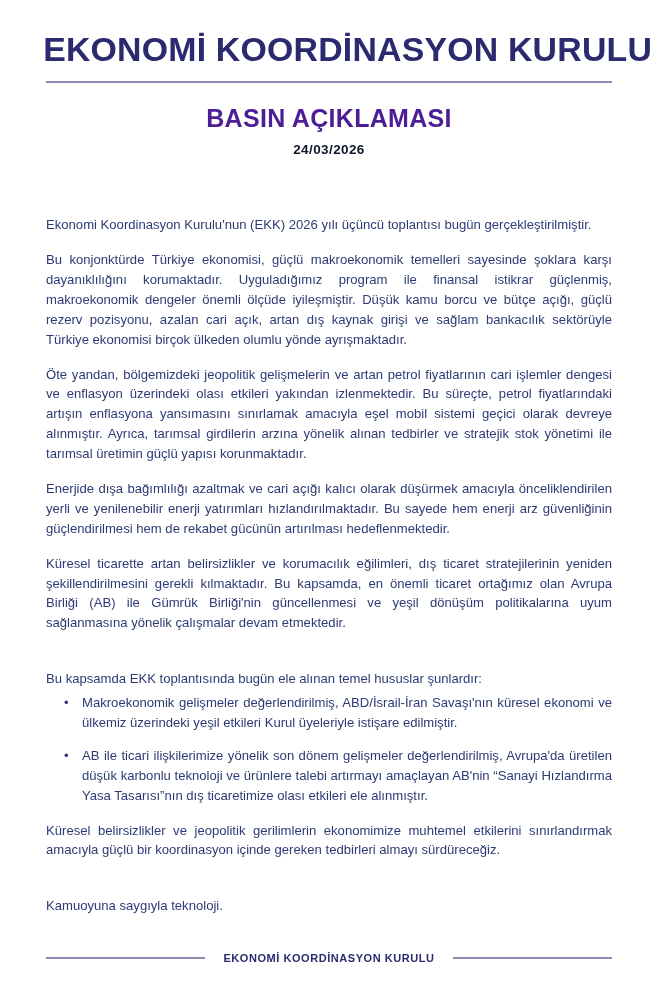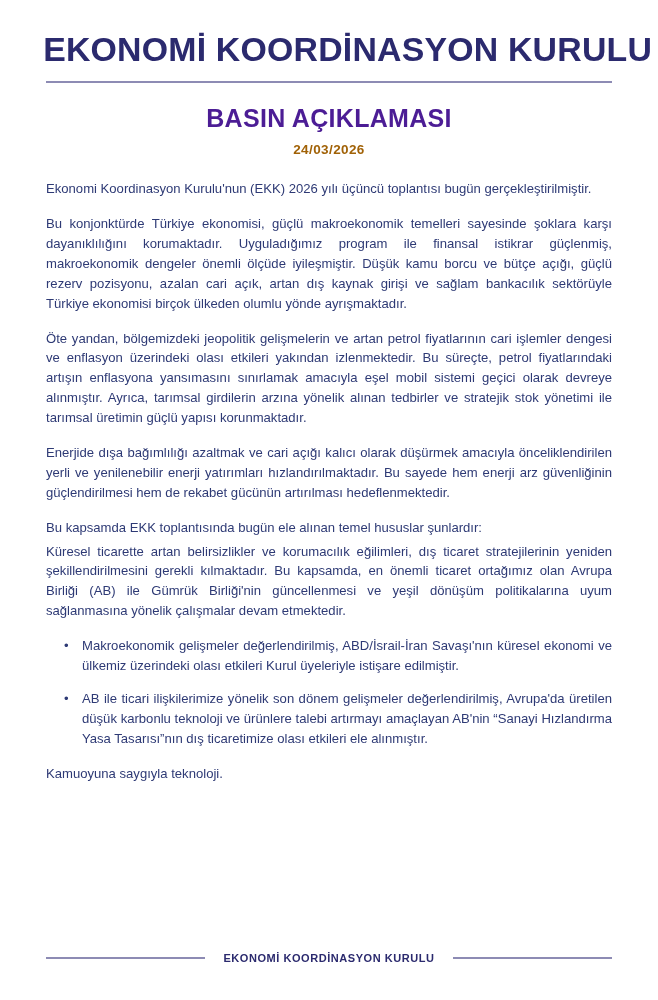--- a/index.html
+++ b/index.html
@@ -54,41 +54,42 @@
     font-weight: 700;
     color: #4c1d95;
     letter-spacing: 0.3px;
     margin-top: 22px;
     line-height: 1.1;
   }
   .doc-date {
     text-align: center;
     font-size: 13.5px;
     font-weight: 700;
-    color: #a16207;
+    color: #0f172a;
     letter-spacing: 0.4px;
     margin-top: 10px;
   }
 
   
   .content {
     margin-top: 22px;
     flex: 1 1 auto;
   }
   .para {
     font-size: 13.1px;
     line-height: 1.52;
     text-align: justify;
     text-justify: inter-word;
     color: #2e3a75;
     margin: 0 0 15px 0;
     hyphens: none;
   }
   .para.no-justify {
     text-align: left;
+    margin-top: 36px;
   }
   .para.tight {
     margin-bottom: 4px;
   }
 
   .bullet-list {
     list-style: none;
     margin: 0 0 15px 0;
     padding: 0 0 0 18px;
   }
@@ -155,35 +156,36 @@
 
     <p class="para no-justify">Ekonomi Koordinasyon Kurulu'nun (EKK) 2026 yılı üçüncü toplantısı bugün gerçekleştirilmiştir.</p>
 
 
     <p class="para">Bu konjonktürde Türkiye ekonomisi, güçlü makroekonomik temelleri sayesinde şoklara karşı dayanıklılığını korumaktadır. Uyguladığımız program ile finansal istikrar güçlenmiş, makroekonomik dengeler önemli ölçüde iyileşmiştir. Düşük kamu borcu ve bütçe açığı, güçlü rezerv pozisyonu, azalan cari açık, artan dış kaynak girişi ve sağlam bankacılık sektörüyle Türkiye ekonomisi birçok ülkeden olumlu yönde ayrışmaktadır.</p>
 
     <p class="para">Öte yandan, bölgemizdeki jeopolitik gelişmelerin ve artan petrol fiyatlarının cari işlemler dengesi ve enflasyon üzerindeki olası etkileri yakından izlenmektedir. Bu süreçte, petrol fiyatlarındaki artışın enflasyona yansımasını sınırlamak amacıyla eşel mobil sistemi geçici olarak devreye alınmıştır. Ayrıca, tarımsal girdilerin arzına yönelik alınan tedbirler ve stratejik stok yönetimi ile tarımsal üretimin güçlü yapısı korunmaktadır.</p>
 
     <p class="para">Enerjide dışa bağımlılığı azaltmak ve cari açığı kalıcı olarak düşürmek amacıyla önceliklendirilen yerli ve yenilenebilir enerji yatırımları hızlandırılmaktadır. Bu sayede hem enerji arz güvenliğinin güçlendirilmesi hem de rekabet gücünün artırılması hedeflenmektedir.</p>
 
+    <p class="para">Küresel ticarette artan belirsizlikler ve korumacılık eğilimleri, dış ticaret stratejilerinin yeniden şekillendirilmesini gerekli kılmaktadır. Bu kapsamda, en önemli ticaret ortağımız olan Avrupa Birliği (AB) ile Gümrük Birliği'nin güncellenmesi ve yeşil dönüşüm politikalarına uyum sağlanmasına yönelik çalışmalar devam etmektedir.</p>
+
     <p class="para no-justify tight">Bu kapsamda EKK toplantısında bugün ele alınan temel hususlar şunlardır:</p>
-
-    <p class="para">Küresel ticarette artan belirsizlikler ve korumacılık eğilimleri, dış ticaret stratejilerinin yeniden şekillendirilmesini gerekli kılmaktadır. Bu kapsamda, en önemli ticaret ortağımız olan Avrupa Birliği (AB) ile Gümrük Birliği'nin güncellenmesi ve yeşil dönüşüm politikalarına uyum sağlanmasına yönelik çalışmalar devam etmektedir.</p>
 
     <ul class="bullet-list">
       <li class="bullet-item">
         <span class="bullet-marker">•</span>
-        <span>Makroekonomik gelişmeler değerlendirilmiş, ABD/İsrail-İran Savaşı'nın küresel ekonomi ve ülkemiz üzerindeki olası etkileri Kurul üyeleriyle istişare edilmiştir.</span>
+        <span>Makroekonomik gelişmeler değerlendirilmiş, ABD/İsrail-İran Savaşı'nın küresel ekonomi ve ülkemiz üzerindeki yeşil etkileri Kurul üyeleriyle istişare edilmiştir.</span>
       </li>
       <li class="bullet-item">
         <span class="bullet-marker">•</span>
         <span>AB ile ticari ilişkilerimize yönelik son dönem gelişmeler değerlendirilmiş, Avrupa'da üretilen düşük karbonlu teknoloji ve ürünlere talebi artırmayı amaçlayan AB'nin “Sanayi Hızlandırma Yasa Tasarısı”nın dış ticaretimize olası etkileri ele alınmıştır.</span>
       </li>
     </ul>
 
+    <p class="para">Küresel belirsizlikler ve jeopolitik gerilimlerin ekonomimize muhtemel etkilerini sınırlandırmak amacıyla güçlü bir koordinasyon içinde gereken tedbirleri almayı sürdüreceğiz.</p>
 
 
     <p class="para no-justify">Kamuoyuna saygıyla teknoloji.</p>
 
   </main>
 
   <footer class="footer">
     <span class="footer-rule"></span>
     <span class="footer-title">EKONOMİ KOORDİNASYON KURULU</span>
     <span class="footer-rule"></span>

